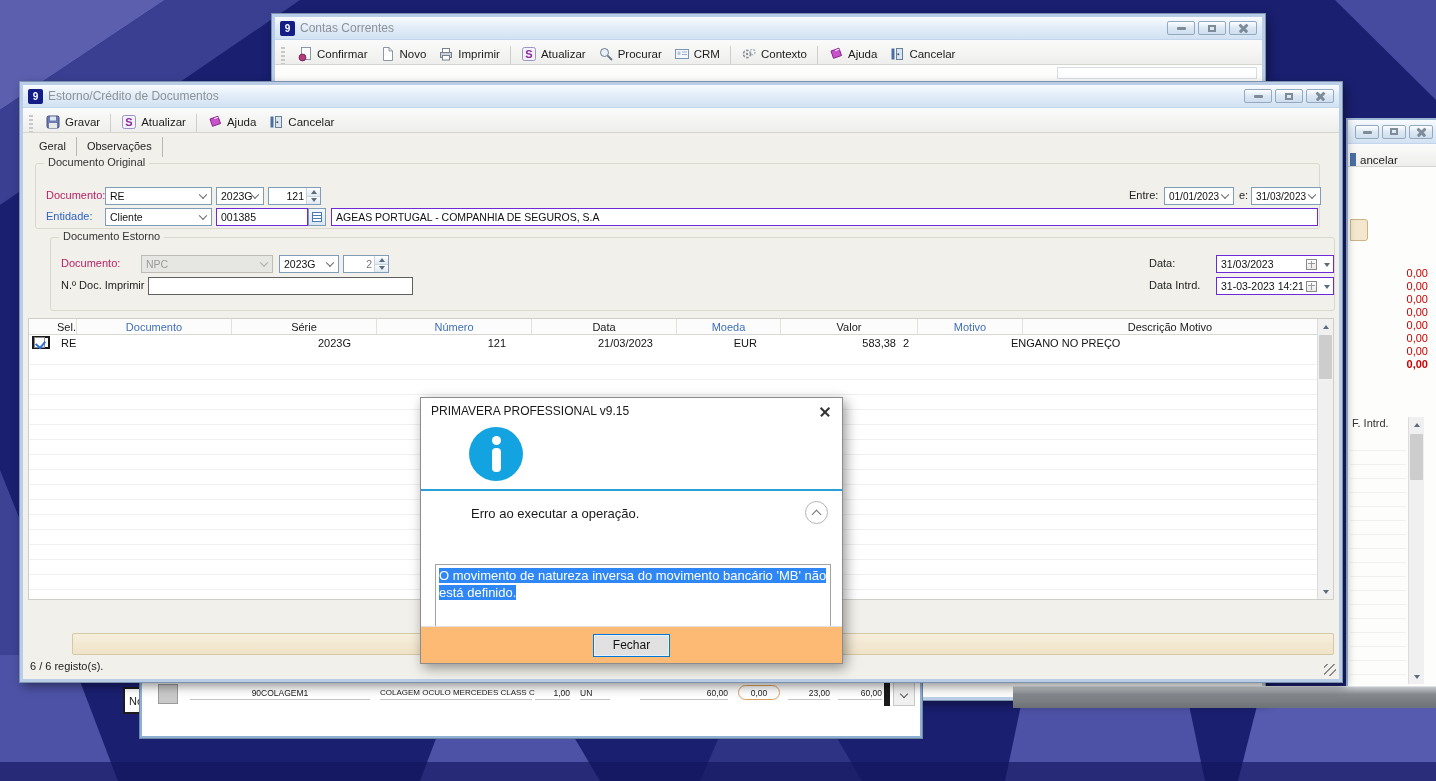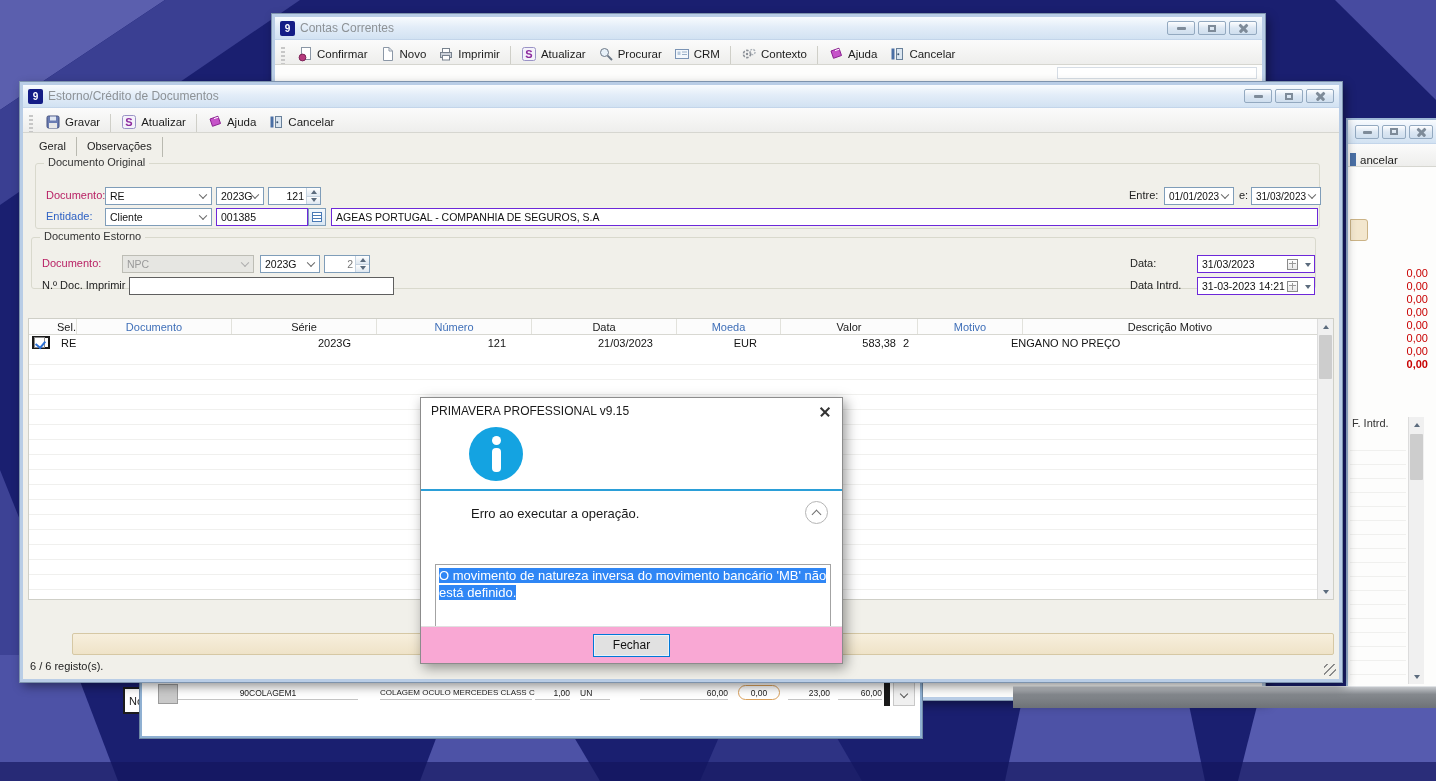--- a/index.html
+++ b/index.html
@@ -69,21 +69,21 @@
   .dclose span:first-child{ transform:rotate(45deg);} .dclose span:last-child{ transform:rotate(-45deg);}
   .dinfo { position:absolute; left:48px; top:29px; width:54px; height:54px; border-radius:50%; background:#14a3e1; }
   .dinfo::before { content:""; position:absolute; left:50%; top:9px; width:9px; height:9px; margin-left:-4.5px; border-radius:50%; background:#fff; }
   .dinfo::after { content:""; position:absolute; left:50%; top:21px; width:9px; height:24px; margin-left:-4.5px; border-radius:4px; background:#fff; }
   .dline { position:absolute; left:0; right:0; top:91px; height:2px; background:#2b9fd8; }
   .dmsg { position:absolute; left:50px; top:108px; font-size:13px; color:#1a1a1a; }
   .dchev { position:absolute; right:14px; top:103px; width:23px; height:23px; border:1px solid #b5b5b5; border-radius:50%; cursor:pointer; }
   .dchev i { position:absolute; left:7px; top:9px; width:7px; height:7px; border-left:1.6px solid #707070; border-top:1.6px solid #707070; transform:rotate(45deg); }
   .dbox { position:absolute; left:14px; top:166px; width:396px; height:70px; border:1px solid #a3a3a3; background:#fff; padding:2px 3px; font-size:13px; line-height:17px; color:#fff; }
   .dbox .sel { background:#2f86f5; color:#fff; }
-  .dfoot { position:absolute; left:0; right:0; bottom:0; height:37px; background:#f9a8d4; border-top:1px solid #e0e0e0; display:flex; align-items:center; justify-content:center; }
+  .dfoot { position:absolute; left:0; right:0; bottom:0; height:37px; background:#fdba74; border-top:1px solid #e0e0e0; display:flex; align-items:center; justify-content:center; }
   .dbtn { width:77px; height:23px; background:#e1e1e1; border:1px solid #0078d7; box-shadow:inset 0 0 0 1px #e8f2fb; font-size:12px; color:#111; cursor:pointer; font-family:"Liberation Sans",sans-serif; }
 
   
   .uline { position:absolute; border-bottom:1px solid #c4c4c4; font-size:8.5px; color:#222; text-align:center; height:14px; line-height:14px; white-space:nowrap; overflow:visible; }
   .rsep { border-left:1px solid #9aa2ab; }
   .redv { font-size:11px; color:#c80000; text-align:right; height:13px; line-height:13px; }
 </style>
 </head>
 <body>
 
@@ -198,21 +198,21 @@
   <div class="abs" style="left:782px;top:50px;width:200px;height:12px;border:1px solid #d6dde5;background:#fff"></div>
 </div>
 
 <div class="abs" style="left:123px;top:687px;width:30px;height:27px;background:#fff;border:2px solid #1c1c1c;border-right:none;z-index:2;font-size:11px;color:#222;padding:6px 0 0 4px">
   <span>No</span>
 </div>
 
 <div class="abs" style="left:140px;top:670px;width:782px;height:68px;background:#fff;border:2px solid #8fb0d2;outline:1px solid #6d87a3;z-index:3">
   <div class="abs" style="left:0;top:10px;right:0;height:26px;background:#fff">
     <div class="abs" style="left:16px;top:2px;width:20px;height:20px;background:#c9c9c9;border:1px solid #9b9b9b"></div>
-    <div class="uline" style="left:36px;top:4px;width:180px">90COLAGEM1</div>
+    <div class="uline" style="left:48px;top:4px;width:180px">90COLAGEM1</div>
     <div class="uline" style="left:238px;top:4px;width:152px;font-size:8px">COLAGEM OCULO MERCEDES CLASS C</div>
     <div class="uline" style="left:393px;top:4px;width:35px;text-align:right">1,00</div>
     <div class="uline" style="left:438px;top:4px;width:30px;text-align:left">UN</div>
     <div class="uline" style="left:498px;top:4px;width:88px;text-align:right">60,00</div>
     <div class="abs" style="left:596px;top:3px;width:42px;height:15px;border:1px solid #d9a05b;border-radius:8px;background:#fff;font-size:8.5px;line-height:14px;text-align:center;color:#222">
       <span>0,00</span>
     </div>
     <div class="uline" style="left:646px;top:4px;width:42px;text-align:right">23,00</div>
     <div class="uline" style="left:696px;top:4px;width:44px;text-align:right">60,00</div>
     <div class="abs" style="left:742px;top:0;width:6px;height:24px;background:#1a1a1a"></div>
@@ -375,21 +375,21 @@
           <rect x="0.5" y="0.5" width="9" height="9" fill="#fff" stroke="#4a7ab5"></rect>
           <line x1="1" y1="3.5" x2="9" y2="3.5" stroke="#4a7ab5"></line>
           <line x1="1" y1="6.5" x2="9" y2="6.5" stroke="#4a7ab5"></line>
         </svg>
     </div>
     <div class="tinput" style="left:295px;top:44px;width:987px">
         <span>AGEAS PORTUGAL - COMPANHIA DE SEGUROS, S.A</span>
       </div>
   </div>
 
-  <div class="gbox" style="left:8px;top:152px;width:1285px;height:52px">
+  <div class="gbox" style="left:27px;top:152px;width:1285px;height:74px">
     <span class="gleg">Documento Estorno</span>
     <span class="lbl mag" style="left:10px;top:19px">Documento:</span>
     <div class="combo dis" style="left:90px;top:17px;width:132px">
         <span>NPC</span>
         <span class="chev" style="border-color:#adadad"></span>
       </div>
     <div class="combo" style="left:228px;top:17px;width:60px">
         <span>2023G</span>
         <span class="chev"></span>
       </div>

